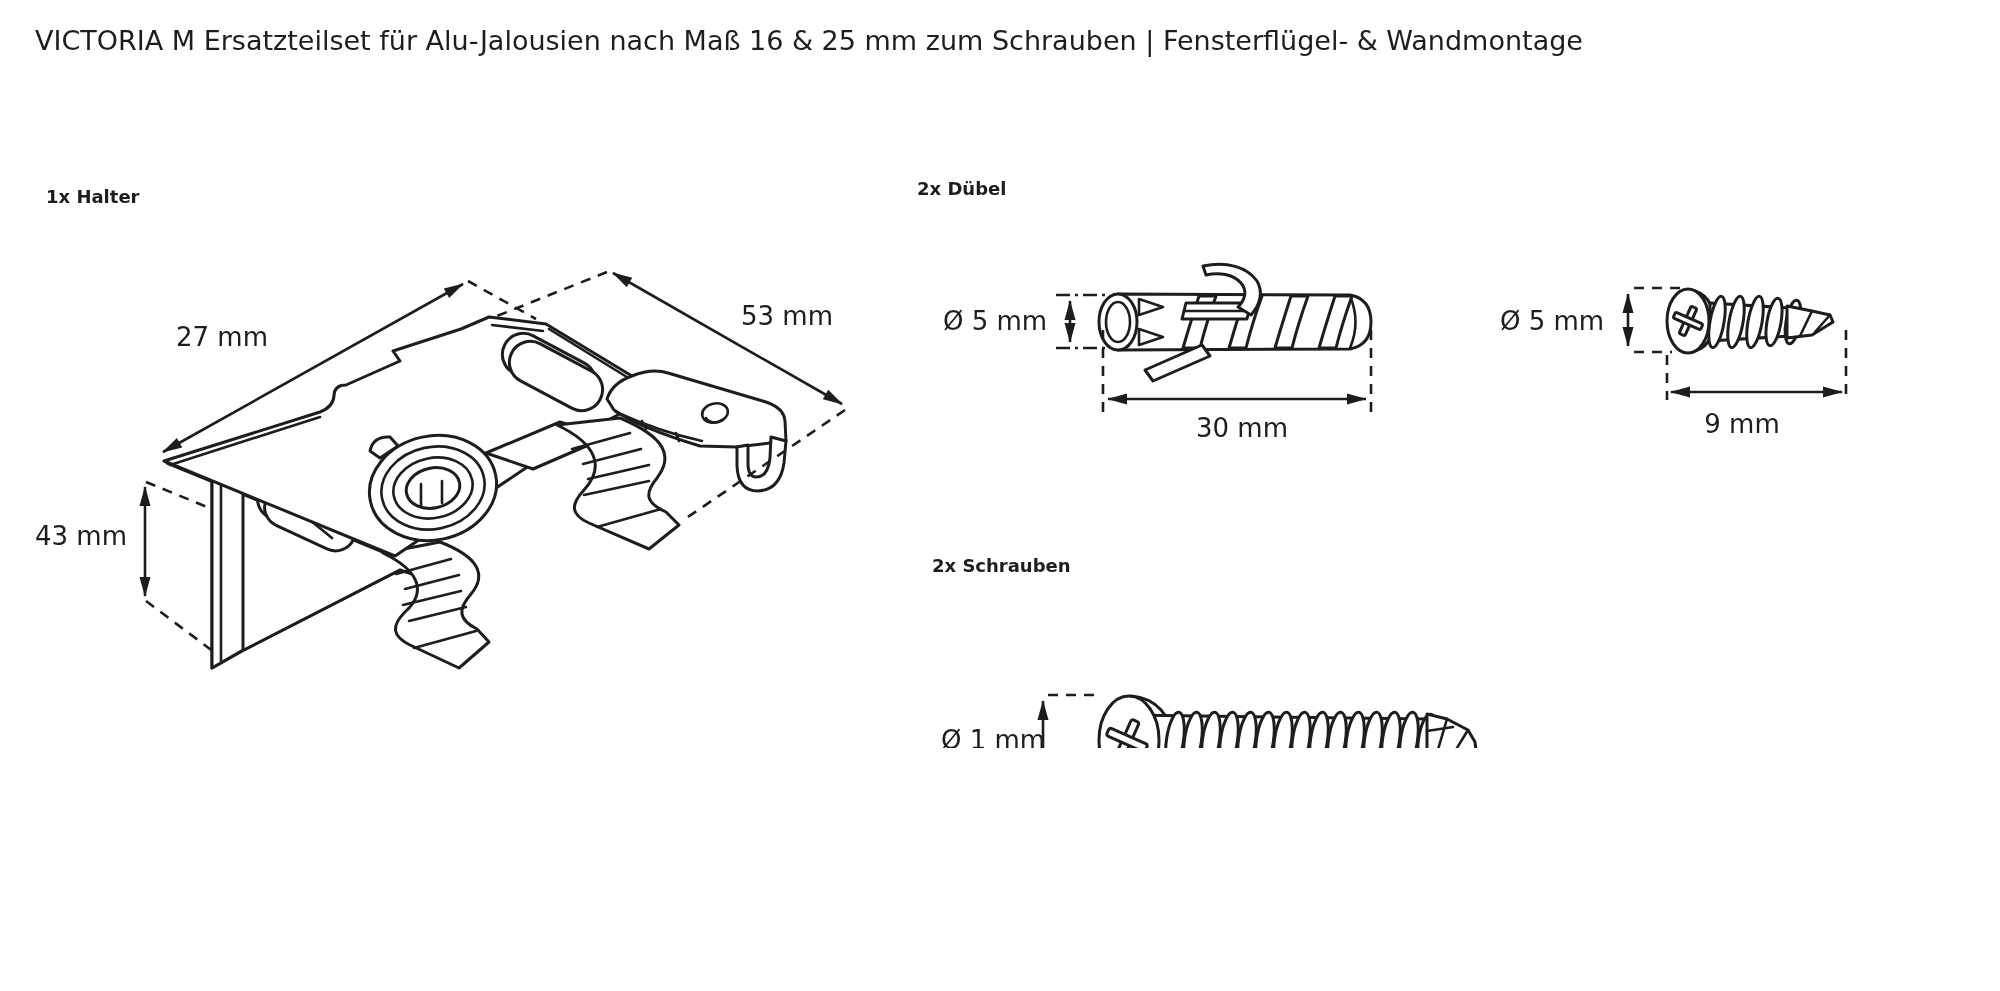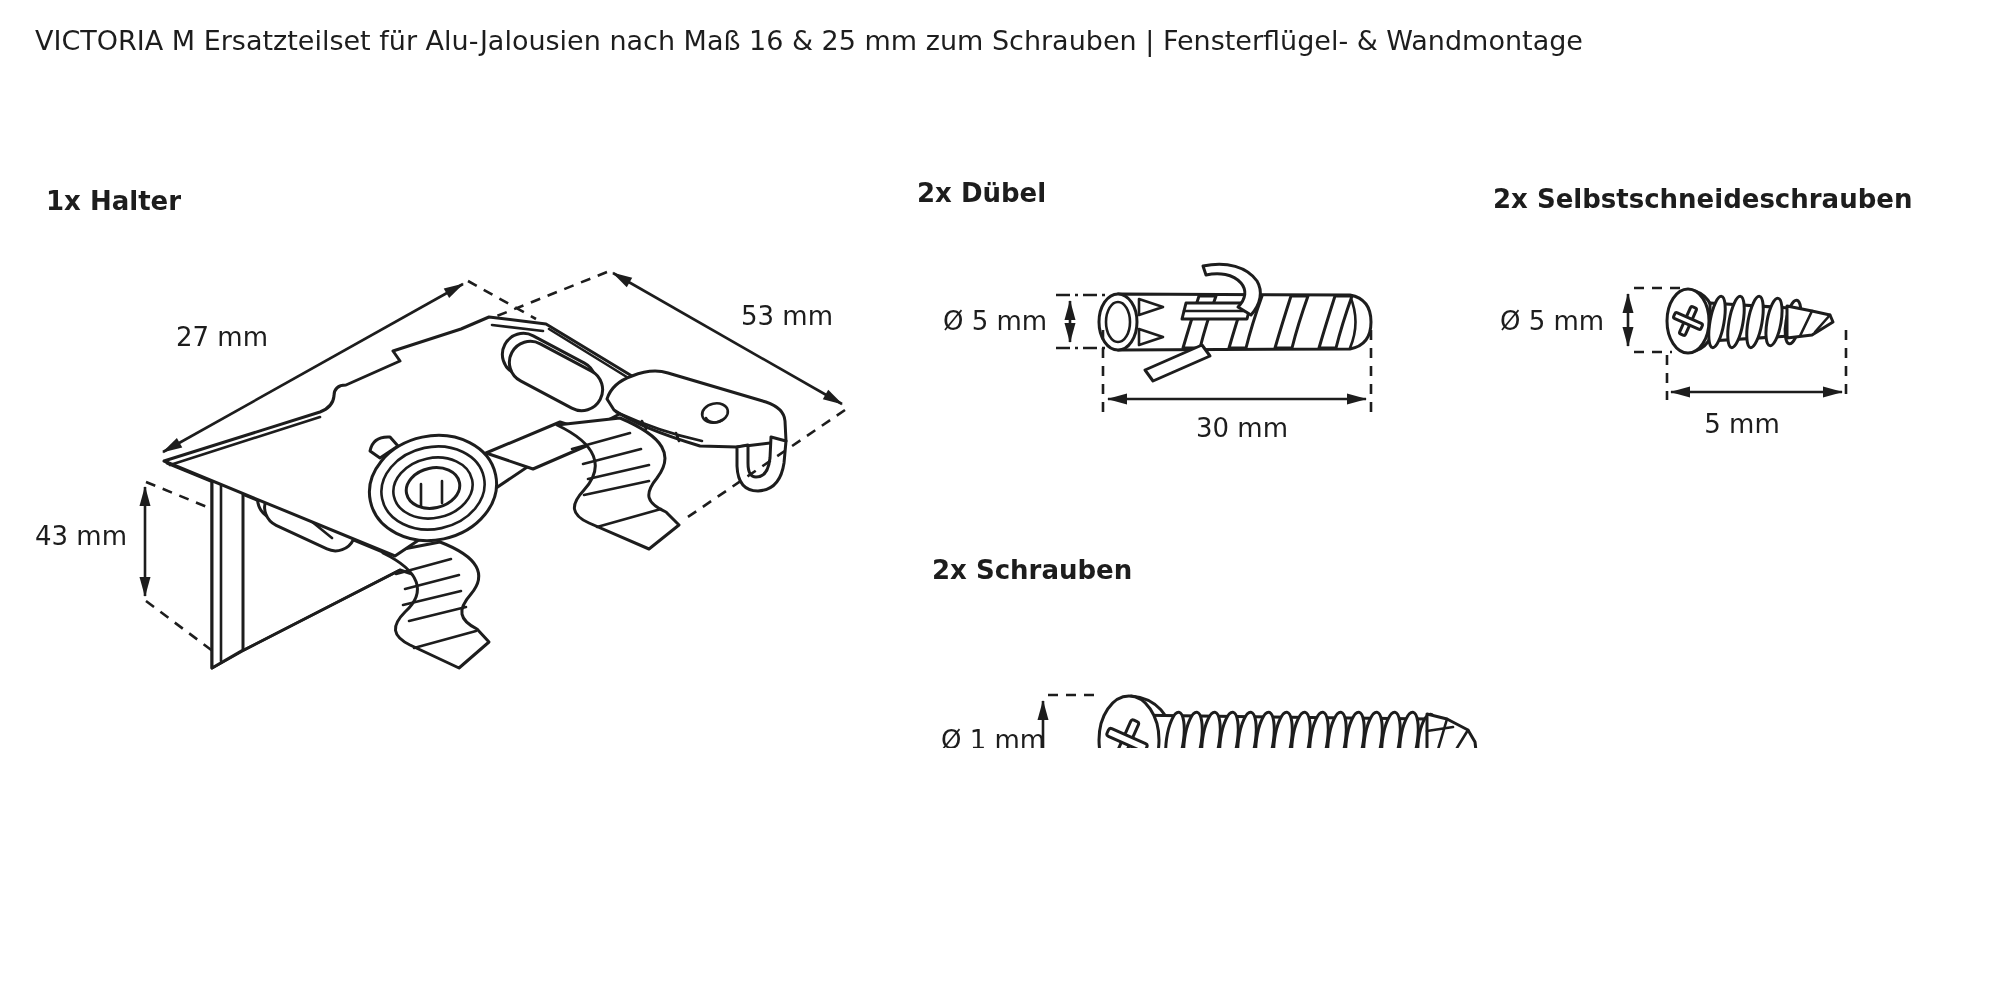--- a/index.html
+++ b/index.html
@@ -1,37 +1,36 @@
 <!DOCTYPE html>
 <html><head>
 <meta charset="utf-8">
 <style>
   html,body{margin:0;padding:0;background:#fff;}
   .page{position:relative;width:2000px;height:748px;background:#fff;overflow:hidden;
         font-family:"DejaVu Sans","Liberation Sans",sans-serif;color:#1d1d1d;}
   .title{position:absolute;left:35px;top:25px;font-size:27px;white-space:nowrap;}
-  .heading{position:absolute;font-size:26px;font-weight:bold;white-space:nowrap;}
+  .heading{position:absolute;font-size:18px;font-weight:bold;white-space:nowrap;}
   .dimlab{position:absolute;font-size:26px;white-space:nowrap;transform:translate(-50%,-50%);}
   svg{position:absolute;left:0;top:0;}
   .ln{fill:#fff;stroke:#1d1d1d;stroke-width:3;stroke-linejoin:round;stroke-linecap:round;}
   .lnn{fill:none;stroke:#1d1d1d;stroke-width:2.6;stroke-linejoin:round;stroke-linecap:round;}
   .dim{fill:none;stroke:#1d1d1d;stroke-width:2.6;}
   .dash{fill:none;stroke:#1d1d1d;stroke-width:2.6;stroke-dasharray:10 8;}
   .dd{fill:none;stroke:#1d1d1d;stroke-width:2.6;stroke-dasharray:14 5 3 5;}
 </style>
 </head>
 <body>
 
 <div class="page">
 
   <div class="title">VICTORIA M Ersatzteilset für Alu-Jalousien nach Maß 16 &amp; 25 mm zum Schrauben | Fensterflügel- &amp; Wandmontage</div>
 
   <div class="heading" style="left:46px;top:186px">1x Halter</div>
   <div class="heading" style="left:917px;top:178px">2x Dübel</div>
-  <div class="heading" style="left:1493px;top:184px">2x Selbstschneideschrauben</div>
   <div class="heading" style="left:932px;top:555px">2x Schrauben</div>
 
   <svg width="2000" height="991" viewBox="0 0 2000 991">
     <defs>
       <marker id="ah" viewBox="0 0 22 16" refX="20" refY="8" markerWidth="22" markerHeight="16" orient="auto-start-reverse" markerUnits="userSpaceOnUse">
         <path d="M1,2.5 L21,8 L1,13.5 Z" fill="#1d1d1d"></path>
       </marker>
     </defs>
 
     <g>
@@ -173,18 +172,18 @@
   </svg>
 
   <div class="dimlab" style="left:222px;top:337px">27 mm</div>
   <div class="dimlab" style="left:787px;top:316px">53 mm</div>
   <div class="dimlab" style="left:81px;top:536px">43 mm</div>
 
   <div class="dimlab" style="left:995px;top:321px">Ø 5 mm</div>
   <div class="dimlab" style="left:1242px;top:428px">30 mm</div>
 
   <div class="dimlab" style="left:1552px;top:321px">Ø 5 mm</div>
-  <div class="dimlab" style="left:1742px;top:424px">5 mm</div>
+  <div class="dimlab" style="left:1742px;top:424px">9 mm</div>
 
   <div class="dimlab" style="left:993px;top:740px">Ø 1 mm</div>
   <div class="dimlab" style="left:1290px;top:839px">30 mm</div>
 
 </div>
 
 </body></html>

